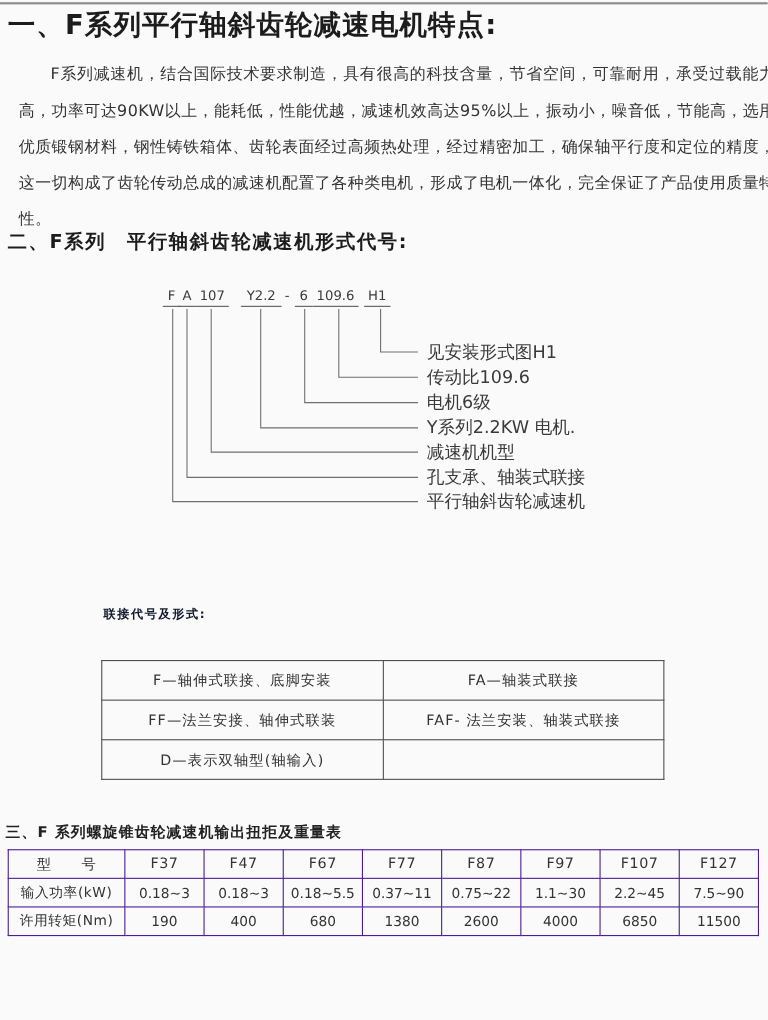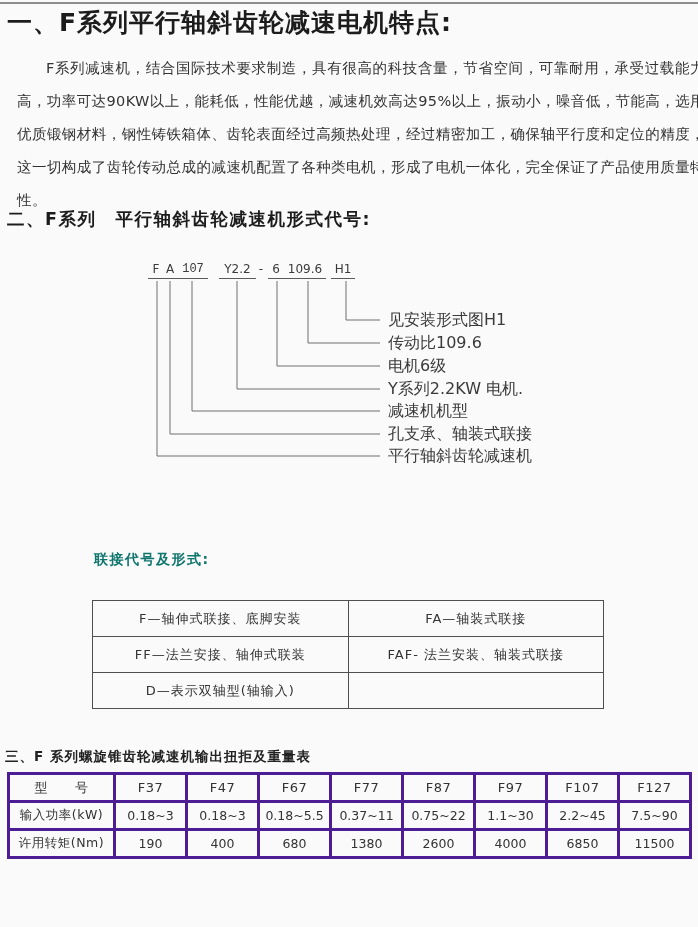--- a/index.html
+++ b/index.html
@@ -14,28 +14,28 @@
   .h1{top:6px;left:7px;font-size:25px;font-weight:700;letter-spacing:1px;color:#1c1c1c;white-space:nowrap;}
   .para{top:40px;left:5px;width:688px;font-size:14.5px;line-height:33px;
     text-align:justify;text-indent:2em;letter-spacing:0.4px;color:#333;margin:12px;}
   .h2{top:207px;left:7px;font-size:17.5px;font-weight:700;letter-spacing:1.5px;color:#1c1c1c;white-space:nowrap;}
   .diagram{top:255px;left:0;width:698px;height:215px;}
   .diagram svg{position:absolute;top:0;left:0;}
   .tok{position:absolute;top:6px;height:17px;line-height:16px;font-size:12px;color:#3a3a3a;
     text-align:center;border-bottom:1px solid #5a5a5a;padding:0 2px;white-space:nowrap;}
   .tok.no-ul{border-bottom:none;}
   .lbl{position:absolute;left:388px;height:16px;line-height:16px;font-size:16px;color:#3a3a3a;white-space:nowrap;}
-  .h3{top:551px;left:94px;font-size:14px;font-weight:700;letter-spacing:1.5px;color:#0f766e;white-space:nowrap;}
+  .h3{top:551px;left:94px;font-size:11px;font-weight:700;letter-spacing:1.5px;color:#0f172a;white-space:nowrap;}
   table{border-collapse:collapse;table-layout:fixed;}
   .conn{top:600px;left:92px;width:512px;}
   .conn td{border:1px solid #4f4f4f;height:33px;text-align:center;vertical-align:middle;
     font-size:13px;color:#333;letter-spacing:1px;width:50%;}
   .sec4-title{top:748px;left:5px;font-size:13.5px;font-weight:700;letter-spacing:1px;color:#222;white-space:nowrap;}
   .torque{top:772px;left:7px;width:683px;}
-  .torque td{border:3px solid #4c1d95;height:23px;text-align:center;vertical-align:middle;
+  .torque td{border:1px solid #4c1d95;height:23px;text-align:center;vertical-align:middle;
     font-size:12.5px;color:#333;}
   .torque td.rowlabel{font-size:12.5px;letter-spacing:0.5px;}
   .torque tr.header td{font-size:13px;letter-spacing:0.5px;}
   .footer{top:928px;left:5px;font-size:12.5px;color:#0c4a6e;letter-spacing:0.5px;white-space:nowrap;font-weight:bold;}
 </style>
 </head>
 <body>
 
 <div>
 
@@ -55,21 +55,21 @@
         <polyline points="277,26 277,111 380,111"></polyline>
         <polyline points="237,26 237,134 380,134"></polyline>
         <polyline points="192,26 192,156 380,156"></polyline>
         <polyline points="170,26 170,179 380,179"></polyline>
         <polyline points="157,26 157,201 380,201"></polyline>
       </g>
     </svg>
 
     <span class="tok" style="left:148px;min-width:12px;">F</span>
     <span class="tok" style="left:162px;min-width:12px;">A</span>
-    <span class="tok" style="left:178px;min-width:26px;font-family:Liberation Mono, monospace;">107</span>
+    <span class="tok" style="left:178px;min-width:26px;">107</span>
     <span class="tok" style="left:219px;min-width:33px;">Y2.2</span>
     <span class="tok no-ul" style="left:255px;min-width:8px;">-</span>
     <span class="tok" style="left:268px;min-width:12px;">6</span>
     <span class="tok" style="left:284px;min-width:38px;">109.6</span>
     <span class="tok" style="left:331px;min-width:20px;">H1</span>
 
     <span class="lbl" style="top:57px;">见安装形式图H1</span>
     <span class="lbl" style="top:80px;">传动比109.6</span>
     <span class="lbl" style="top:103px;">电机6级</span>
     <span class="lbl" style="top:126px;">Y系列2.2KW 电机.</span>

